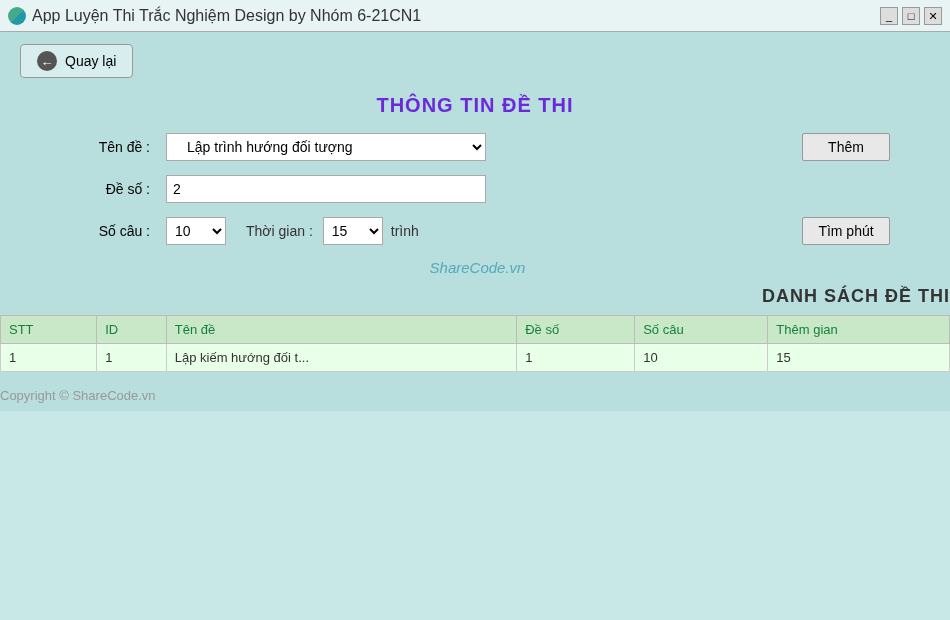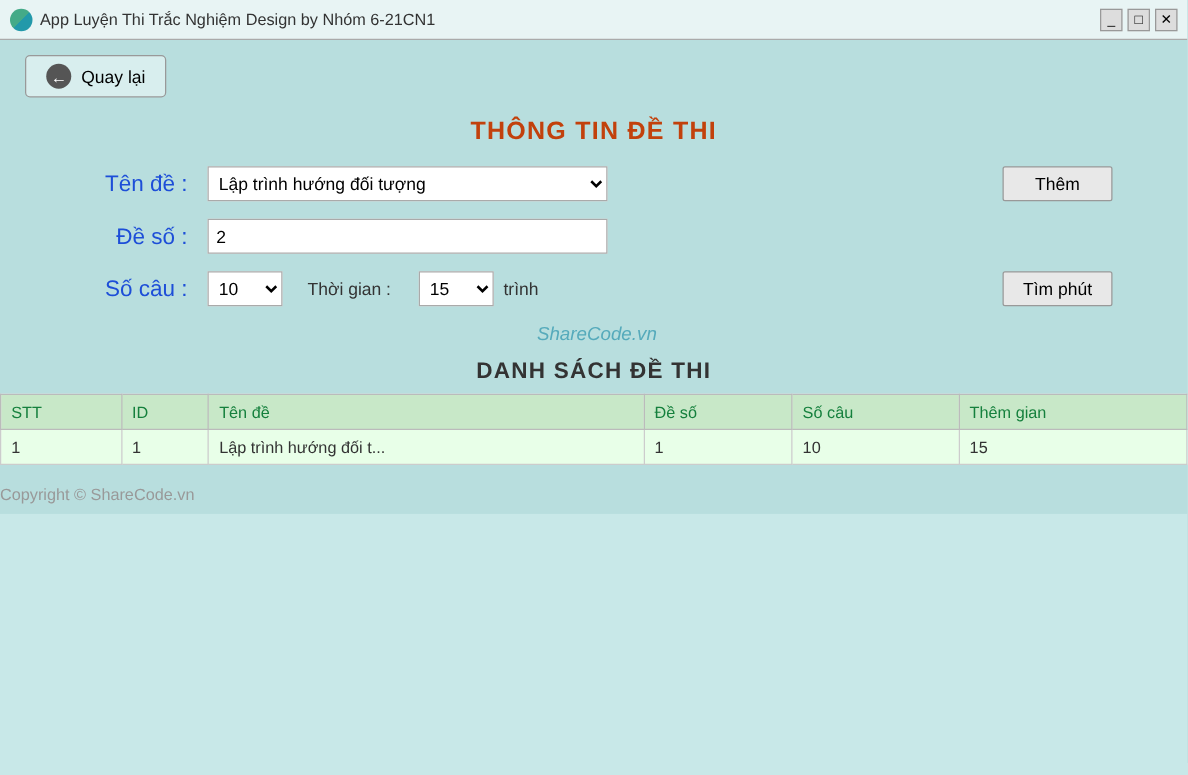--- a/index.html
+++ b/index.html
@@ -19,21 +19,21 @@
       justify-content: space-between;
       padding: 4px 8px;
       height: 32px;
     }
     .title-bar-left {
       display: flex;
       align-items: center;
       gap: 6px;
     }
     .title-bar-title {
-      font-size: 13px;
+      font-size: 16px;
       color: #333;
     }
     .title-bar-controls {
       display: flex;
       gap: 4px;
     }
     .title-bar-controls span {
       display: inline-block;
       width: 18px;
       height: 18px;
@@ -70,47 +70,47 @@
       display: flex;
       align-items: center;
       justify-content: center;
       color: white;
       font-size: 13px;
     }
     .section-title {
       text-align: center;
       font-size: 20px;
       font-weight: bold;
-      color: #c2410c;
+      color: #6d28d9;
       margin: 8px 0 16px 0;
       letter-spacing: 1px;
     }
     .form-area {
       padding: 0 60px;
     }
     .form-row {
       display: flex;
       align-items: center;
       margin-bottom: 14px;
     }
     .form-label {
       width: 90px;
       text-align: right;
       margin-right: 16px;
-      font-size: 18px;
-      color: #1d4ed8;
+      font-size: 14px;
+      color: #000000;
     }
     .form-control-area {
       flex: 1;
       display: flex;
       align-items: center;
     }
     select.form-select {
       width: 320px;
-      padding: 4px 4px;
+      padding: 4px 16px;
       border: 1px solid #aaa;
       background: white;
       font-size: 14px;
       height: 28px;
     }
     input.form-input {
       width: 320px;
       padding: 4px 6px;
       border: 1px solid #aaa;
       background: white;
@@ -119,21 +119,21 @@
     }
     select.form-select-small {
       width: 60px;
       padding: 2px 4px;
       border: 1px solid #aaa;
       background: white;
       font-size: 14px;
       height: 28px;
     }
     .time-label {
-      margin: 0 22px 0 20px;
+      margin: 0 10px 0 20px;
       font-size: 14px;
       color: #333;
     }
     .phut-label {
       margin-left: 8px;
       font-size: 14px;
       color: #333;
     }
     .action-buttons {
       display: flex;
@@ -152,21 +152,21 @@
       border-radius: 2px;
     }
     .sharecode-label {
       text-align: center;
       color: #5ab;
       font-size: 15px;
       font-style: italic;
       margin: 4px 0 10px 5px;
     }
     .danh-sach-title {
-      text-align: center;
+      text-align: right;
       font-size: 18px;
       font-weight: bold;
       color: #333;
       margin-bottom: 8px;
       letter-spacing: 1px;
     }
     .table-area {
       background: #d8eeee;
     }
     table {
@@ -303,21 +303,21 @@
           <th>Tên đề</th>
           <th>Đề số</th>
           <th>Số câu</th>
           <th>Thêm gian</th>
         </tr>
       </thead>
       <tbody>
         <tr class="table-row">
           <td>1</td>
           <td>1</td>
-          <td>Lập trình hướng đối t...</td>
+          <td>Lập kiếm hướng đối t...</td>
           <td>1</td>
           <td>10</td>
           <td>15</td>
         </tr>
       </tbody>
     </table>
   </div>
 
   <div class="footer">
     <span>Copyright © ShareCode.vn</span>

